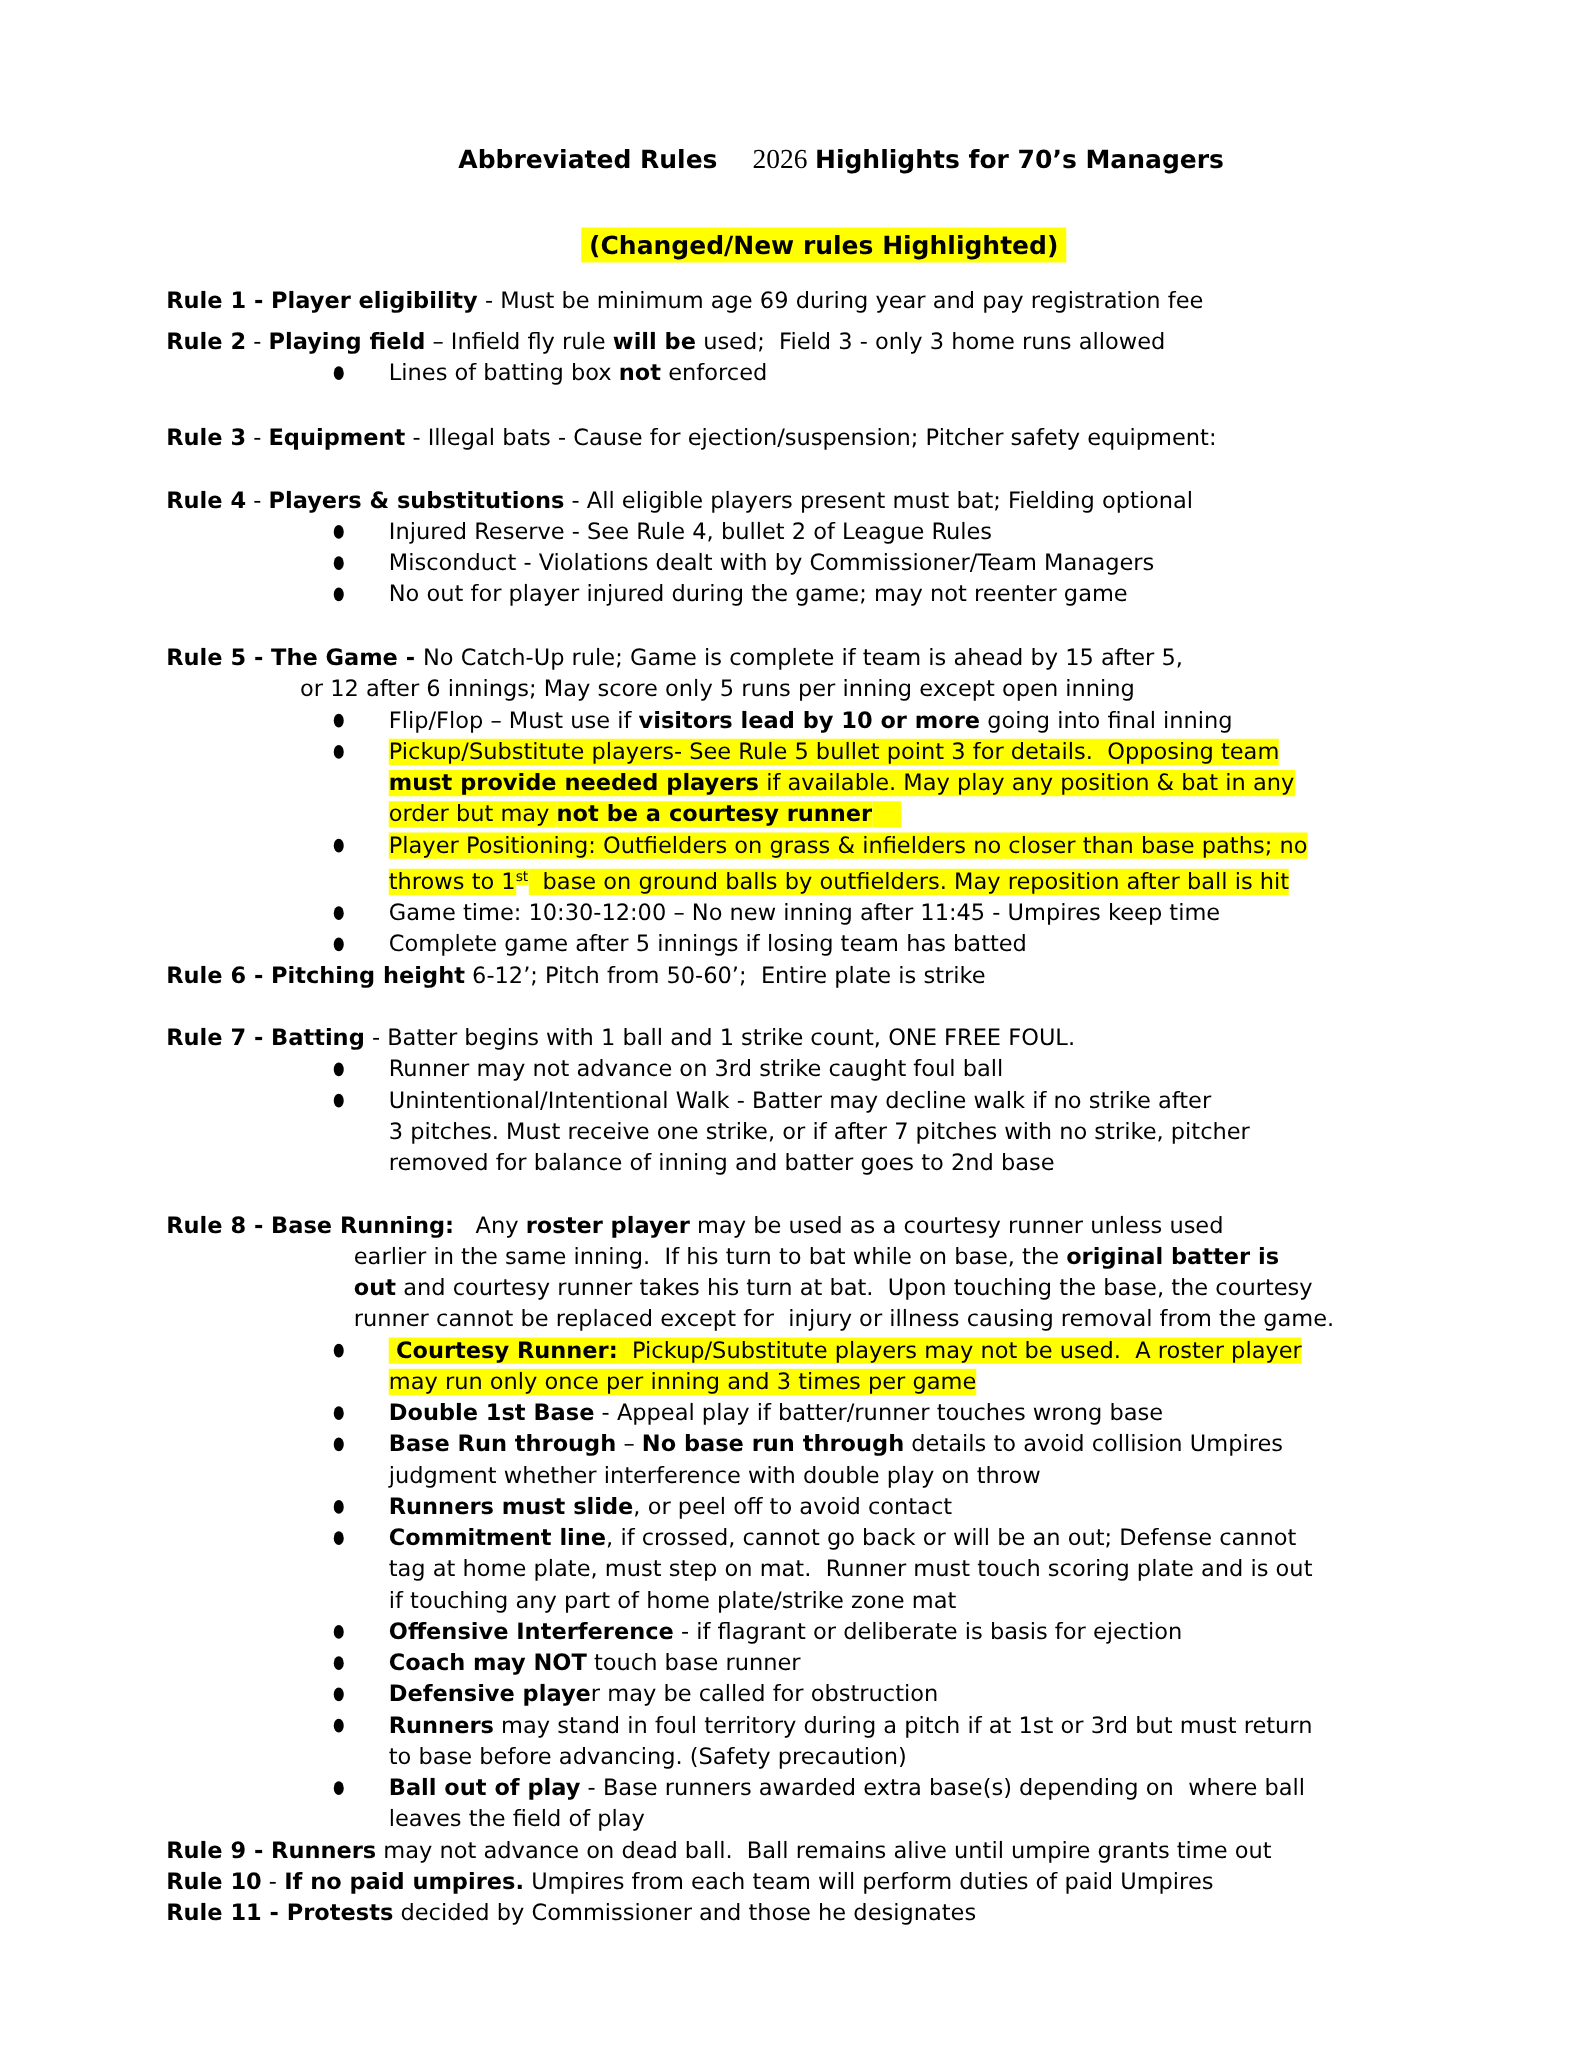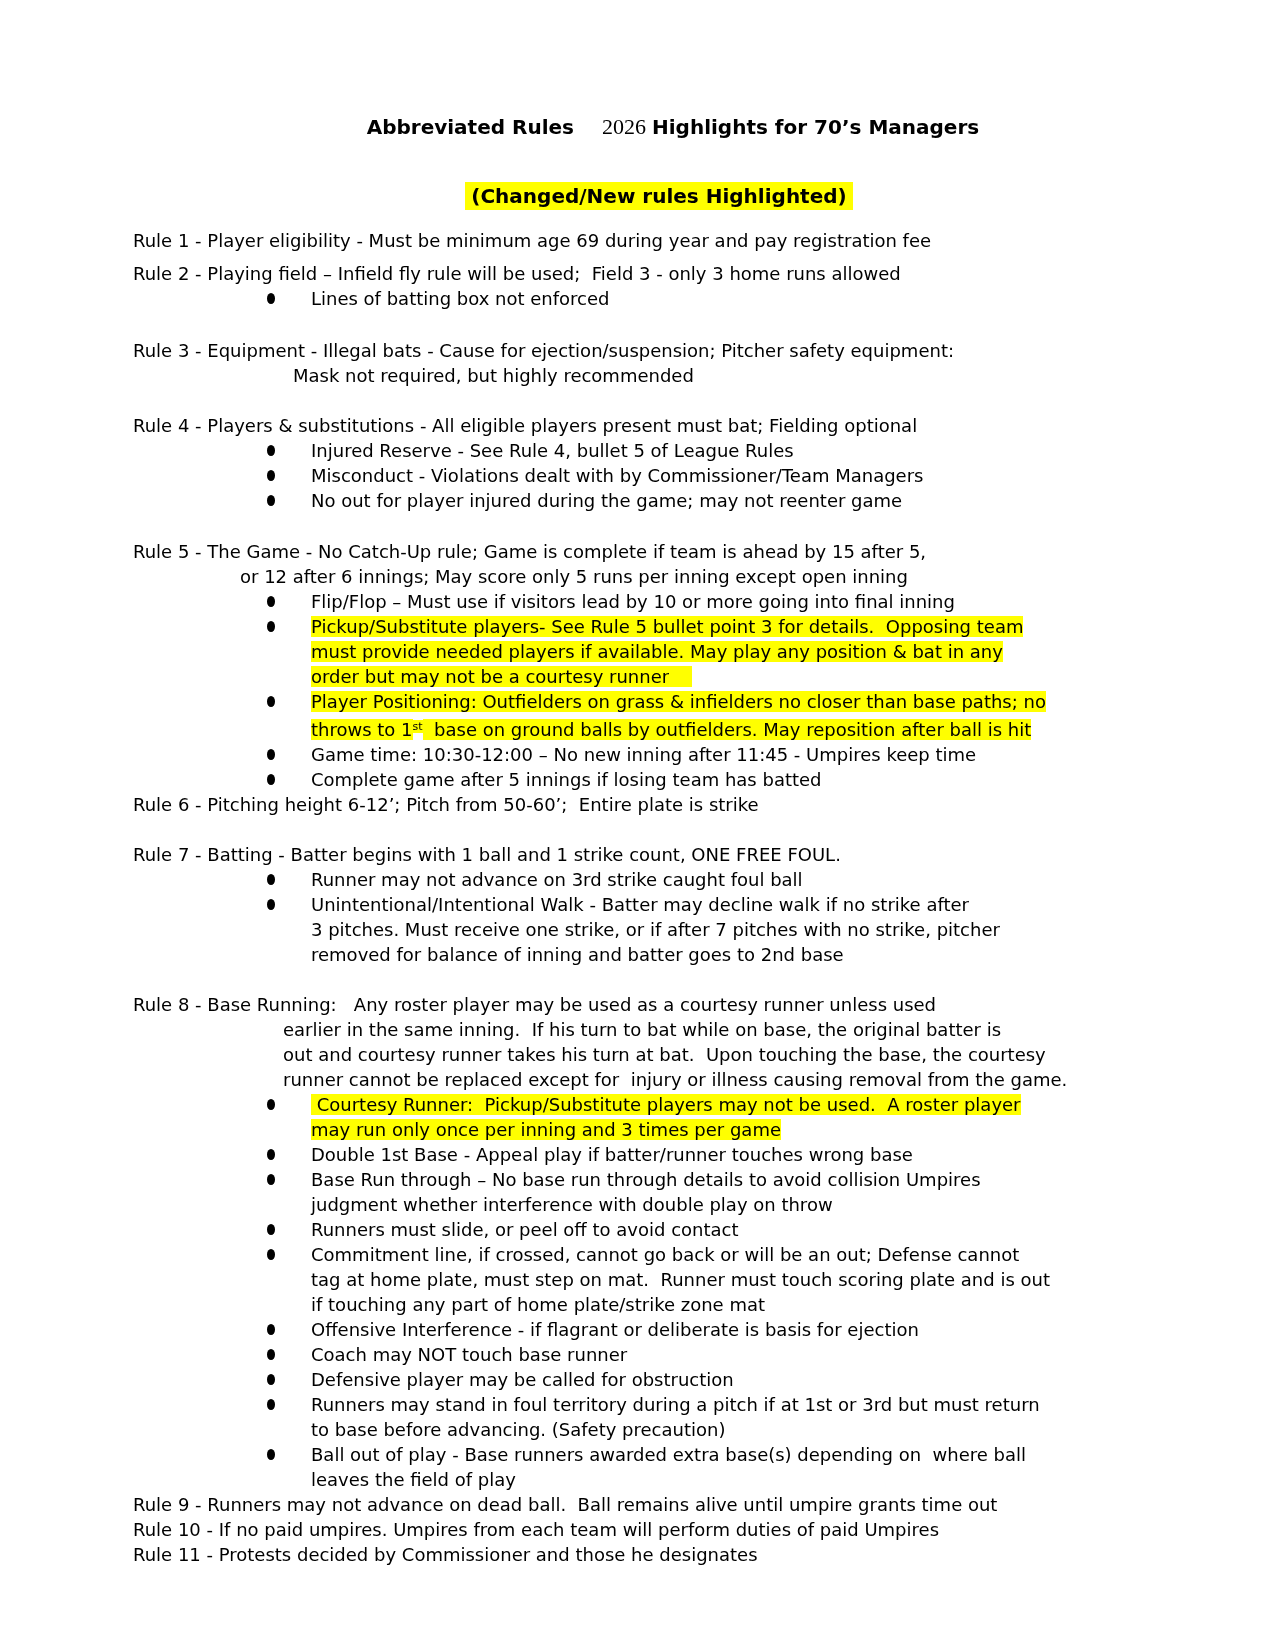--- a/index.html
+++ b/index.html
@@ -48,42 +48,41 @@
     position: absolute;
     left: 134px;
     top: 7px;
     width: 8px;
     height: 11px;
     background: #000;
     border-radius: 50%;
     overflow: hidden;
     color: transparent;
   }
-  .seg.bold { font-weight: normal; }
+  .seg.bold { font-weight: bold; }
   .seg.hl, .hl { background: var(--hl, #ffff00); }
   .seg.sup { font-size: 11px; vertical-align: 6px; }
 </style>
 </head>
 <body>
 
 <div class="page">
   <div class="title-row">
     <span class="title-part">Abbreviated Rules</span><span class="title-year">2026</span><span class="title-part">Highlights for 70’s Managers</span>
   </div>
   <div class="subtitle-row">
     <span class="hl">(Changed/New rules Highlighted)</span>
   </div>
   <div class="doc-lines">
       <div class="line rule" style="margin-top: 19px;"><span class="seg bold">Rule 1 - Player eligibility</span><span class="seg"> - Must be minimum age 69 during year and pay registration fee</span></div>
       <div class="line rule" style="margin-top: 8px;"><span class="seg bold">Rule 2</span><span class="seg"> - </span><span class="seg bold">Playing field</span><span class="seg"> – Infield fly rule </span><span class="seg bold">will be</span><span class="seg"> used;  Field 3 - only 3 home runs allowed</span></div>
       <div class="line bullet"><span class="dot">●</span><span class="seg">Lines of batting box </span><span class="seg bold">not</span><span class="seg"> enforced</span></div>
       <div class="line rule" style="margin-top: 27px;"><span class="seg bold">Rule 3</span><span class="seg"> - </span><span class="seg bold">Equipment</span><span class="seg"> - Illegal bats - Cause for ejection/suspension; Pitcher safety equipment:</span></div>
-      <div class="line cont" style="margin-left: 160px;"><span class="seg">Mask not required, but highly recommended</span></div>
       <div class="line rule" style="margin-top: 25px;"><span class="seg bold">Rule 4</span><span class="seg"> - </span><span class="seg bold">Players &amp; substitutions</span><span class="seg"> - All eligible players present must bat; Fielding optional</span></div>
-      <div class="line bullet"><span class="dot">●</span><span class="seg">Injured Reserve - See Rule 4, bullet 5 of League Rules</span></div>
+      <div class="line bullet"><span class="dot">●</span><span class="seg">Injured Reserve - See Rule 4, bullet 2 of League Rules</span></div>
       <div class="line bullet"><span class="dot">●</span><span class="seg">Misconduct - Violations dealt with by Commissioner/Team Managers</span></div>
       <div class="line bullet"><span class="dot">●</span><span class="seg">No out for player injured during the game; may not reenter game</span></div>
       <div class="line rule" style="margin-top: 26px;"><span class="seg bold">Rule 5 - The Game - </span><span class="seg">No Catch-Up rule; Game is complete if team is ahead by 15 after 5,</span></div>
       <div class="line cont" style="margin-left: 107px;"><span class="seg">or 12 after 6 innings; May score only 5 runs per inning except open inning</span></div>
       <div class="line bullet"><span class="dot">●</span><span class="seg">Flip/Flop – Must use if </span><span class="seg bold">visitors lead by 10 or more</span><span class="seg"> going into final inning</span></div>
       <div class="line bullet"><span class="dot">●</span><span class="seg hl">Pickup/Substitute players- See Rule 5 bullet point 3 for details.  Opposing team</span></div>
       <div class="line bcont"><span class="seg bold hl">must provide needed players</span><span class="seg hl"> if available. May play any position &amp; bat in any</span></div>
       <div class="line bcont"><span class="seg hl">order but may </span><span class="seg bold hl">not be a courtesy runner</span><span class="seg hl">    </span></div>
       <div class="line bullet"><span class="dot">●</span><span class="seg hl">Player Positioning: Outfielders on grass &amp; infielders no closer than base paths; no</span></div>
       <div class="line bcont"><span class="seg hl">throws to 1</span><span class="seg hl sup">st</span><span class="seg hl">  base on ground balls by outfielders. May reposition after ball is hit</span></div>

